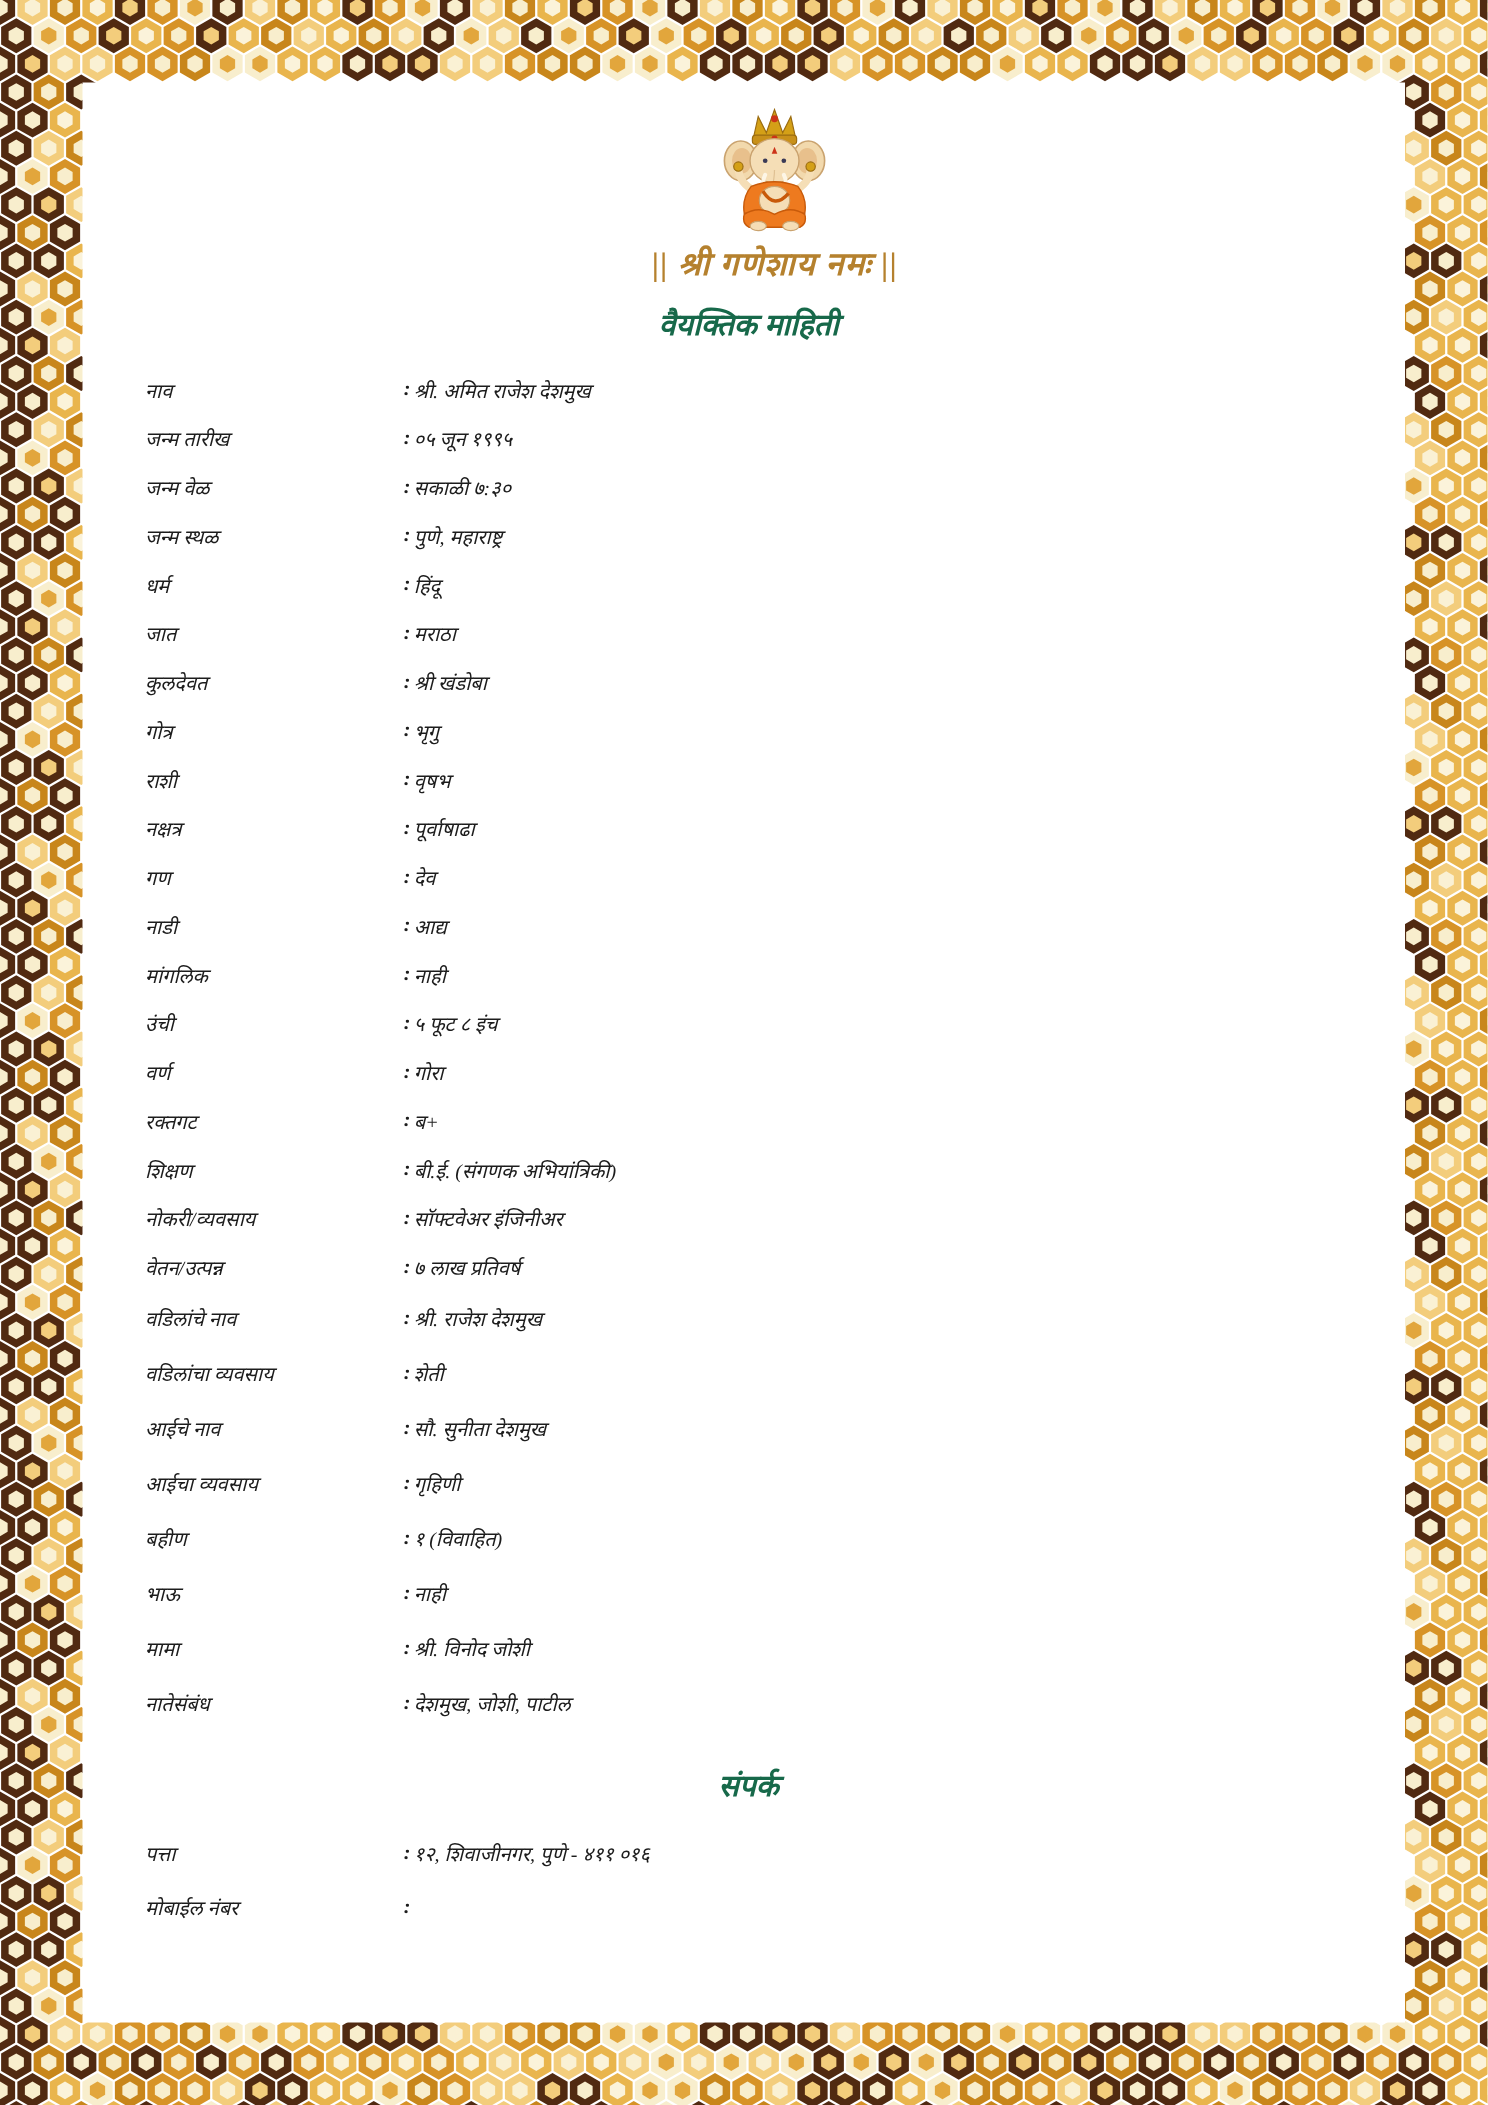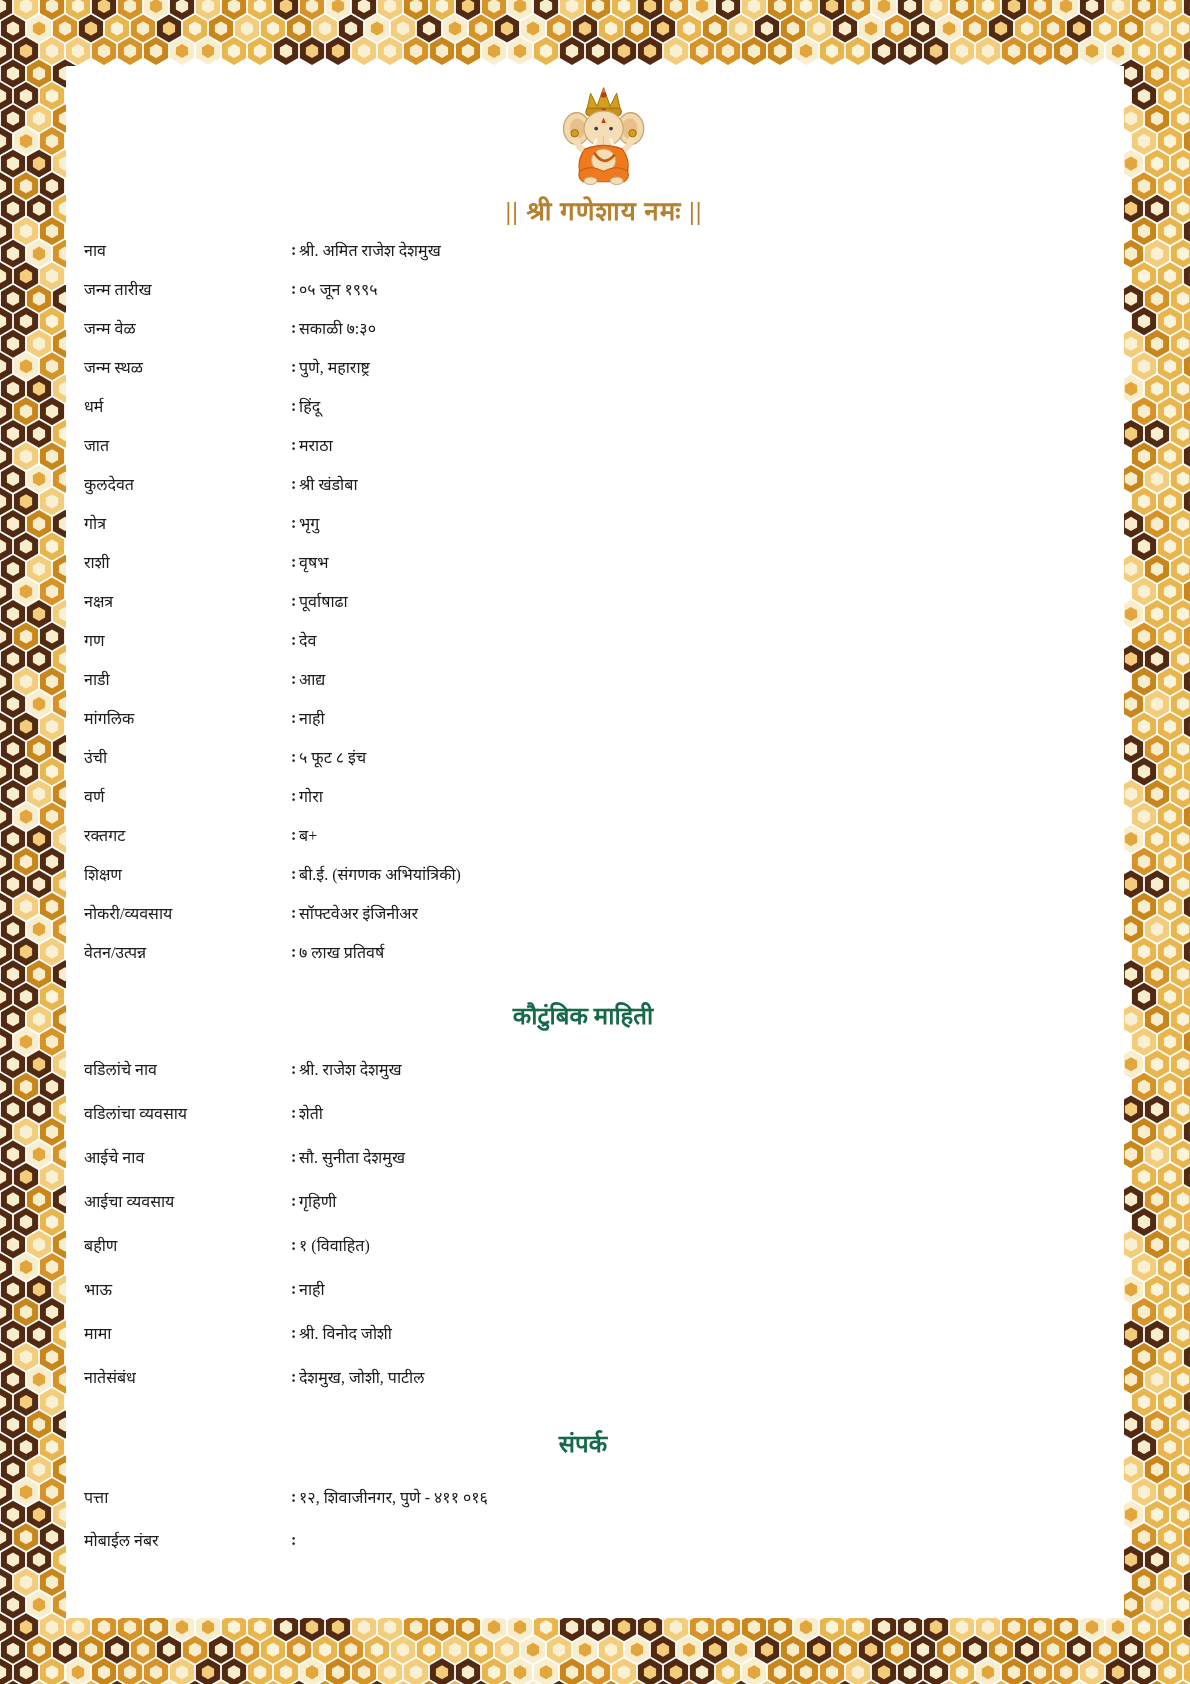--- a/index.html
+++ b/index.html
@@ -6,21 +6,21 @@
   body{
     width:1190px;height:1684px;position:relative;overflow:hidden;
     font-family:"Liberation Serif","DejaVu Serif",serif;
     color:#1c1c1c;
   }
   .frame{position:absolute;inset:0;pointer-events:none;z-index:1;}
   .frame svg{display:block;width:1190px;height:1684px;}
   .page{
     position:absolute;left:66px;top:66px;right:66px;bottom:66px;
     background:#ffffff;z-index:2;
-    padding:16px 0 0 18px;box-sizing:border-box;
+    padding:16px 0 0 50px;box-sizing:border-box;font-style:italic;
   }
   .ganesha{width:100%;text-align:center;height:110px;}
   .ganesha svg{height:110px;}
   .shloka{
     text-align:center;font-size:26px;font-weight:bold;color:#b5812e;
     letter-spacing:1px;margin-top:2px;height:36px;line-height:36px;
   }
   .section-title{
     text-align:center;font-size:24px;font-weight:bold;color:#17694a;
     margin:14px 42px 14px 0;height:34px;line-height:34px;
@@ -1887,20 +1887,21 @@
       <path d="M24 96 Q36 88 50 96 Q64 88 76 96 Q78 104 72 107 L28 107 Q22 104 24 96 Z" fill="#ee7a1f" stroke="#c85a0a" stroke-width="1.2"></path>
       <ellipse cx="36" cy="106" rx="7" ry="4" fill="#f5deb6" stroke="#caa36f" stroke-width="1"></ellipse>
       <ellipse cx="64" cy="106" rx="7" ry="4" fill="#f5deb6" stroke="#caa36f" stroke-width="1"></ellipse>
     </svg>
   </div>
 
   <div class="shloka">|| श्री गणेशाय नमः ||</div>
 
   <div id="sections">
   <section class="info-section">
+    <h2 class="section-title">वैयक्तिक माहिती</h2>
     <div class="rows">
   <div class="row">
     <span class="label">नाव</span>
     <span class="colon">:</span>
     <span class="value">श्री. अमित राजेश देशमुख</span>
   </div>
 
   <div class="row">
     <span class="label">जन्म तारीख</span>
     <span class="colon">:</span>
@@ -2005,21 +2006,20 @@
 
   <div class="row">
     <span class="label">वेतन/उत्पन्न</span>
     <span class="colon">:</span>
     <span class="value">७ लाख प्रतिवर्ष</span>
   </div>
 </div>
   </section>
 
   <section class="info-section">
-    <h2 class="section-title">कौटुंबिक माहिती</h2>
     <div class="rows">
   <div class="row">
     <span class="label">वडिलांचे नाव</span>
     <span class="colon">:</span>
     <span class="value">श्री. राजेश देशमुख</span>
   </div>
 
   <div class="row">
     <span class="label">वडिलांचा व्यवसाय</span>
     <span class="colon">:</span>

